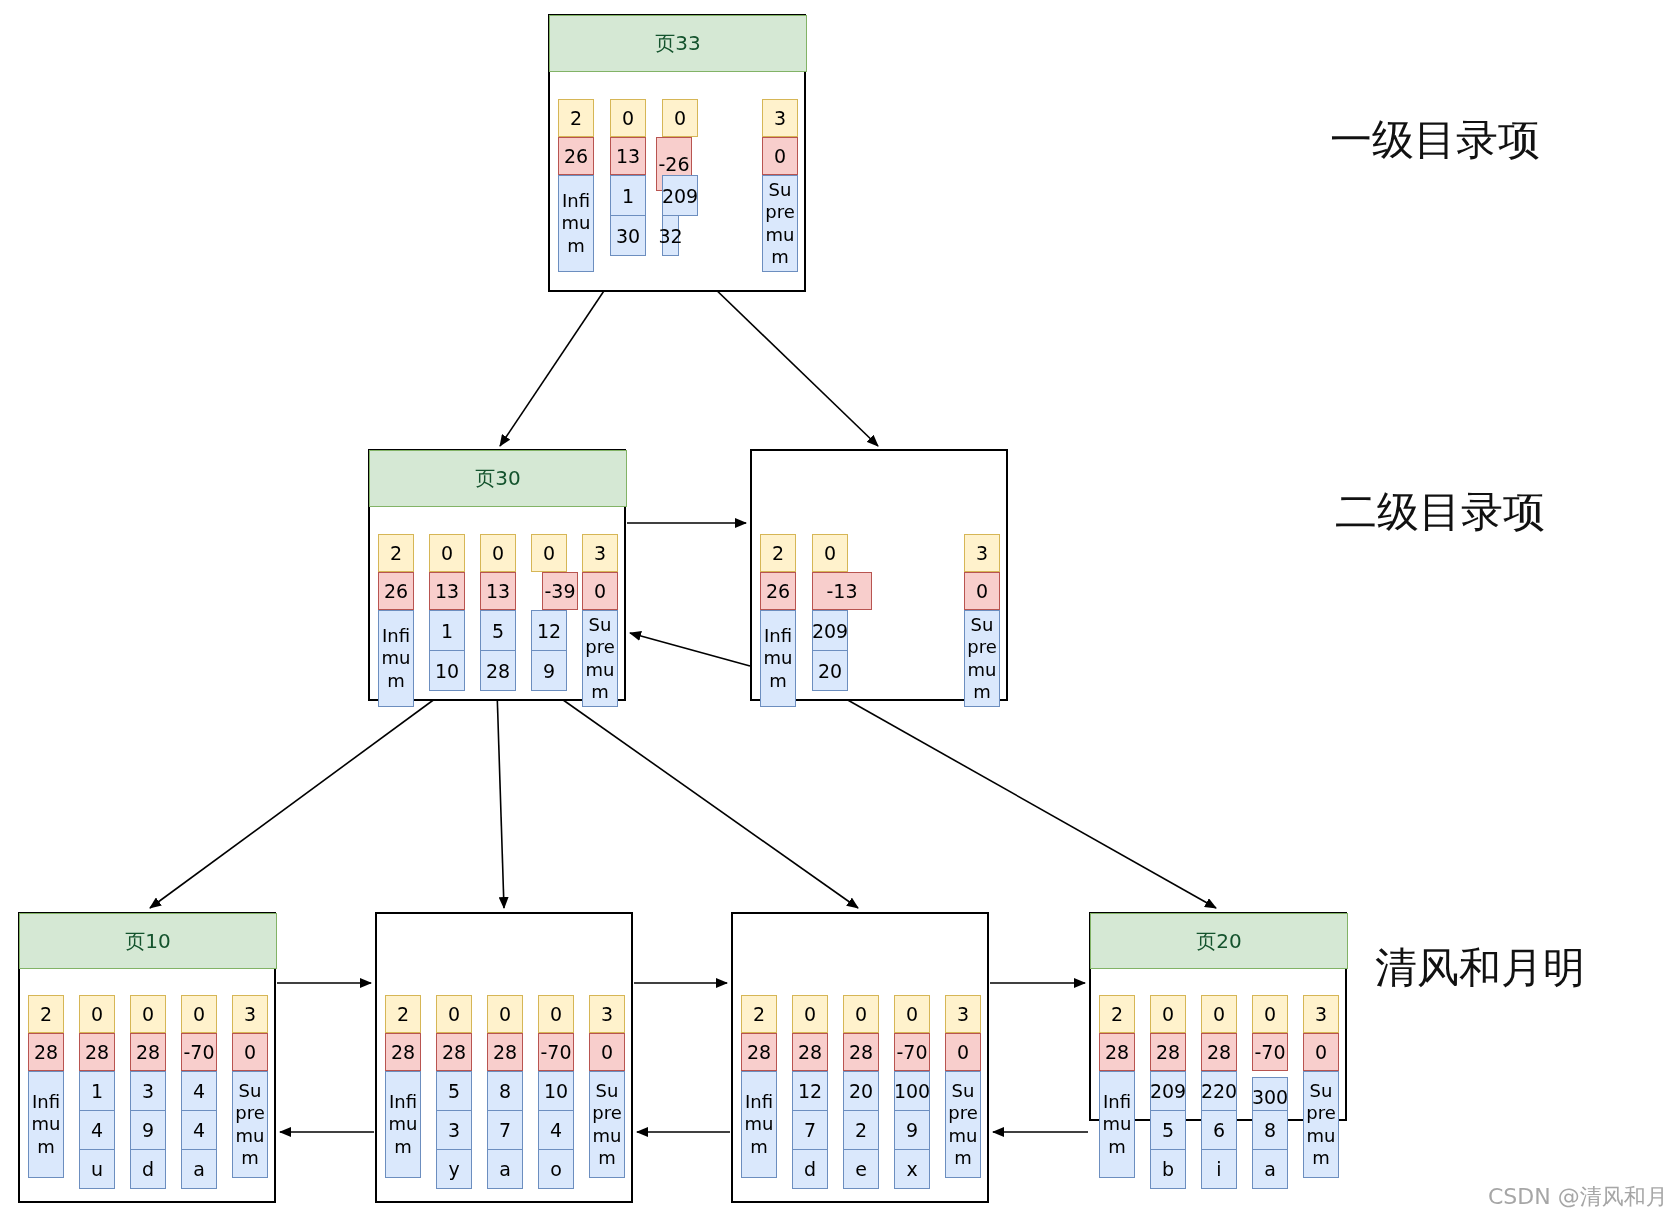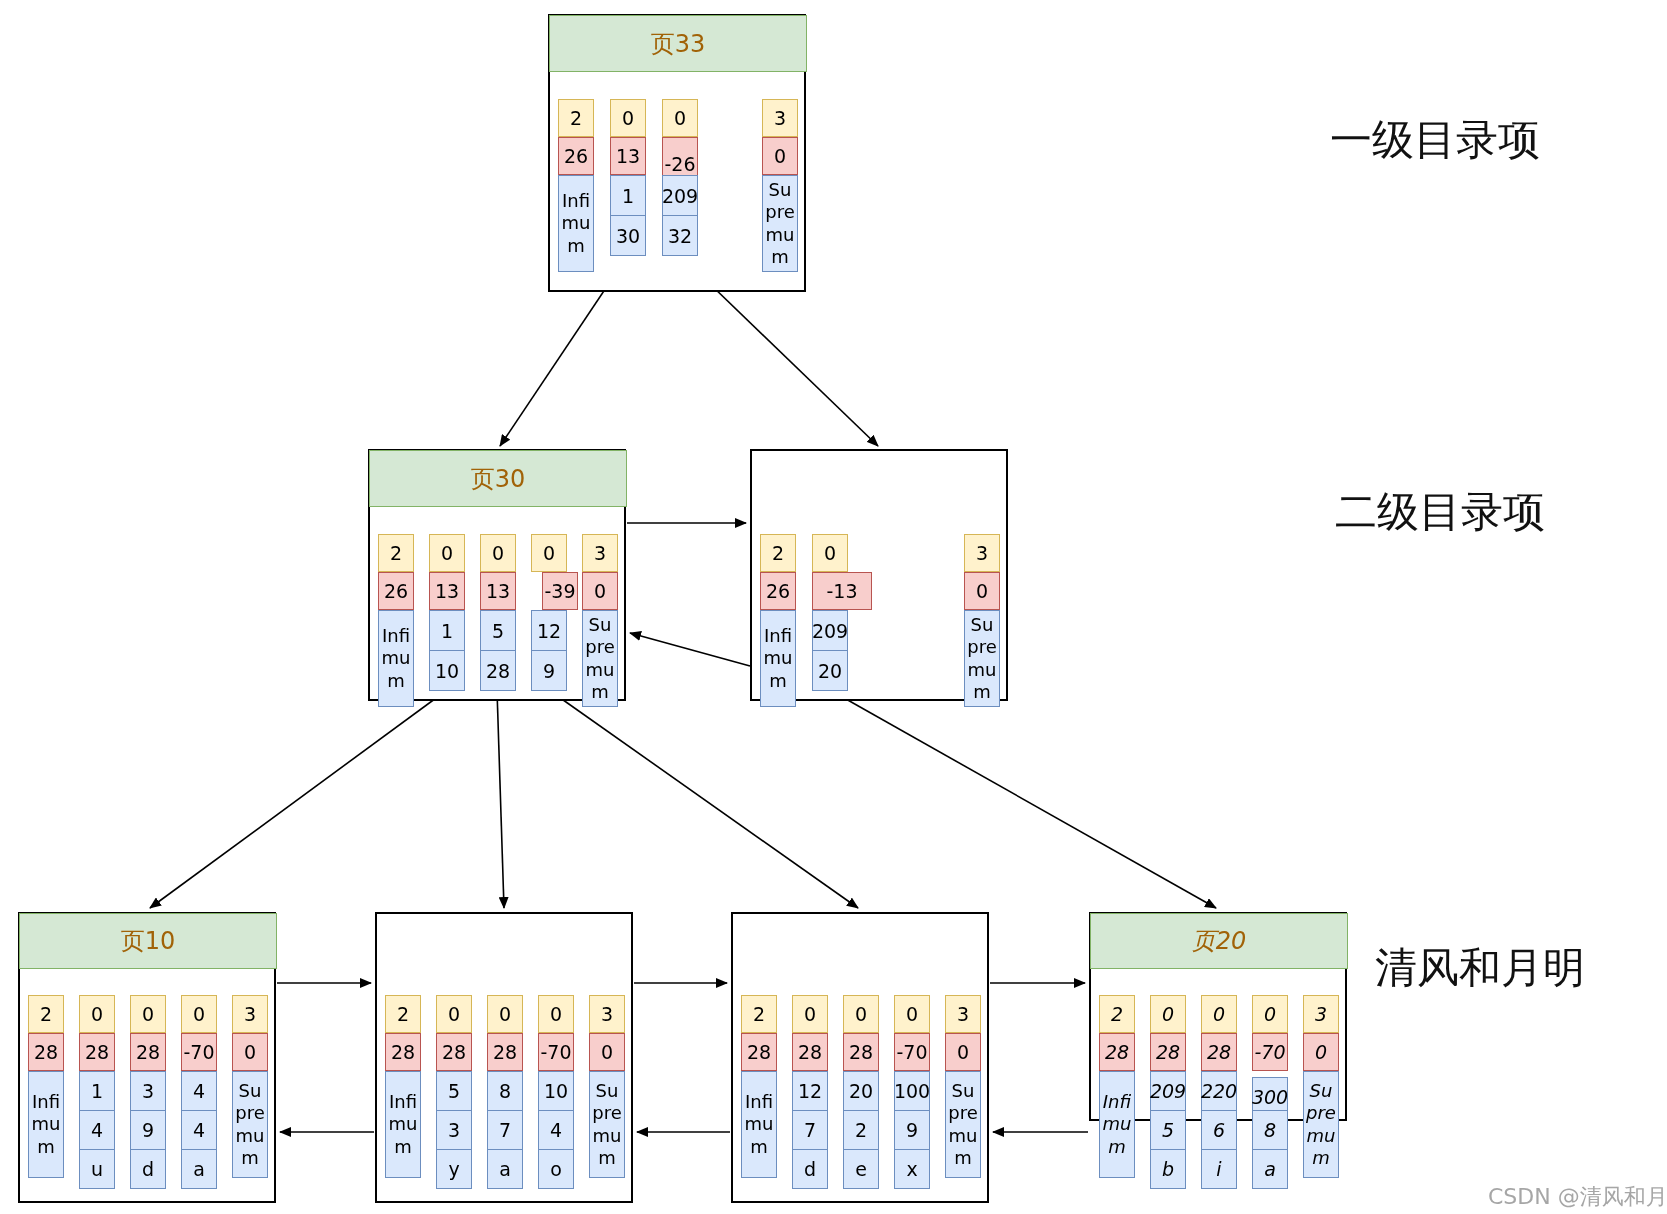--- a/index.html
+++ b/index.html
@@ -2,21 +2,21 @@
 <html><head>
 <meta charset="utf-8">
 <style>
   html,body{margin:0;padding:0;background:#fff;}
   #canvas{position:relative;width:1667px;height:1214px;background:#fff;overflow:hidden;
           font-family:"DejaVu Sans","Liberation Sans",sans-serif;}
   #arrow-layer{position:absolute;left:0;top:0;pointer-events:none;}
   .page{position:absolute;background:#fff;border:2px solid #000;box-sizing:border-box;}
   .page-header{position:absolute;left:-1px;top:-1px;box-sizing:border-box;
                display:flex;align-items:center;justify-content:center;
-               font-size:24px;color:#a16207;}
+               font-size:20px;color:#14532d;}
   .cell{position:absolute;box-sizing:border-box;display:flex;align-items:center;
         justify-content:center;font-size:19px;color:#000;}
   .cell-type{background:#fff2cc;border:1px solid #d6b656;}
   .cell-next{background:#f8cecc;border:1px solid #b85450;}
   .cell-data{background:#dae8fc;border:1px solid #6c8ebf;}
   .cell-tall{background:#dae8fc;border:1px solid #6c8ebf;font-size:18px;line-height:1.25;
              word-break:break-all;text-align:center;align-items:center;}
   .side-label{position:absolute;font-size:42px;color:#111;white-space:nowrap;}
   .watermark{position:absolute;font-size:22px;color:#a6a6a6;white-space:nowrap;}
 </style>
@@ -80,23 +80,23 @@
 <div class="page" style="left: 548px; top: 14px; width: 258px; height: 278px;">
       <div class="page-header" style="width: 258px; height: 57px; background: rgb(213, 232, 212); border: 1px solid rgb(130, 179, 102);">页33</div>
       <div class="cell cell-type" style="left: 8px; top: 83px; width: 36px; height: 38px;">2</div>
       <div class="cell cell-next" style="left: 8px; top: 121px; width: 36px; height: 38px;">26</div>
       <div class="cell cell-tall" style="left: 8px; top: 159px; width: 36px; height: 97px;">Infimum</div>
       <div class="cell cell-type" style="left: 60px; top: 83px; width: 36px; height: 38px;">0</div>
       <div class="cell cell-next" style="left: 60px; top: 121px; width: 36px; height: 38px;">13</div>
       <div class="cell cell-data" style="left: 60px; top: 159px; width: 36px; height: 41px;">1</div>
       <div class="cell cell-data" style="left: 60px; top: 199px; width: 36px; height: 41px;">30</div>
       <div class="cell cell-type" style="left: 112px; top: 83px; width: 36px; height: 38px;">0</div>
-      <div class="cell cell-next" style="left: 112px; top: 121px; width: 36px; height: 54px;">-26</div>
+      <div class="cell cell-next" style="left: 106px; top: 121px; width: 36px; height: 54px;">-26</div>
       <div class="cell cell-data" style="left: 112px; top: 159px; width: 36px; height: 41px;">209</div>
-      <div class="cell cell-data" style="left: 112px; top: 199px; width: 36px; height: 41px;">32</div>
+      <div class="cell cell-data" style="left: 112px; top: 199px; width: 17px; height: 41px;">32</div>
       <div class="cell cell-type" style="left: 212px; top: 83px; width: 36px; height: 38px;">3</div>
       <div class="cell cell-next" style="left: 212px; top: 121px; width: 36px; height: 38px;">0</div>
       <div class="cell cell-tall" style="left: 212px; top: 159px; width: 36px; height: 97px;">Supremum</div>
     </div>
     <div class="page" style="left: 368px; top: 449px; width: 258px; height: 252px;">
       <div class="page-header" style="width: 258px; height: 57px; background: rgb(213, 232, 212); border: 1px solid rgb(130, 179, 102);">页30</div>
       <div class="cell cell-type" style="left: 8px; top: 83px; width: 36px; height: 38px;">2</div>
       <div class="cell cell-next" style="left: 8px; top: 121px; width: 36px; height: 38px;">26</div>
       <div class="cell cell-tall" style="left: 8px; top: 159px; width: 36px; height: 97px;">Infimum</div>
       <div class="cell cell-type" style="left: 59px; top: 83px; width: 36px; height: 38px;">0</div>
@@ -190,21 +190,21 @@
       <div class="cell cell-data" style="left: 110px; top: 235px; width: 36px; height: 40px;">e</div>
       <div class="cell cell-type" style="left: 161px; top: 81px; width: 36px; height: 38px;">0</div>
       <div class="cell cell-next" style="left: 161px; top: 119px; width: 36px; height: 38px;">-70</div>
       <div class="cell cell-data" style="left: 161px; top: 157px; width: 36px; height: 40px;">100</div>
       <div class="cell cell-data" style="left: 161px; top: 196px; width: 36px; height: 40px;">9</div>
       <div class="cell cell-data" style="left: 161px; top: 235px; width: 36px; height: 40px;">x</div>
       <div class="cell cell-type" style="left: 212px; top: 81px; width: 36px; height: 38px;">3</div>
       <div class="cell cell-next" style="left: 212px; top: 119px; width: 36px; height: 38px;">0</div>
       <div class="cell cell-tall" style="left: 212px; top: 157px; width: 36px; height: 107px;">Supremum</div>
     </div>
-    <div class="page" style="left: 1089px; top: 912px; width: 258px; height: 209px; font-style: italic;">
+    <div class="page" style="left: 1089px; top: 912px; width: 258px; height: 209px;">
       <div class="page-header" style="width: 258px; height: 56px; background: rgb(213, 232, 212); border: 1px solid rgb(130, 179, 102);">页20</div>
       <div class="cell cell-type" style="left: 8px; top: 81px; width: 36px; height: 38px;">2</div>
       <div class="cell cell-next" style="left: 8px; top: 119px; width: 36px; height: 38px;">28</div>
       <div class="cell cell-tall" style="left: 8px; top: 157px; width: 36px; height: 107px;">Infimum</div>
       <div class="cell cell-type" style="left: 59px; top: 81px; width: 36px; height: 38px;">0</div>
       <div class="cell cell-next" style="left: 59px; top: 119px; width: 36px; height: 38px;">28</div>
       <div class="cell cell-data" style="left: 59px; top: 157px; width: 36px; height: 40px;">209</div>
       <div class="cell cell-data" style="left: 59px; top: 196px; width: 36px; height: 40px;">5</div>
       <div class="cell cell-data" style="left: 59px; top: 235px; width: 36px; height: 40px;">b</div>
       <div class="cell cell-type" style="left: 110px; top: 81px; width: 36px; height: 38px;">0</div>

